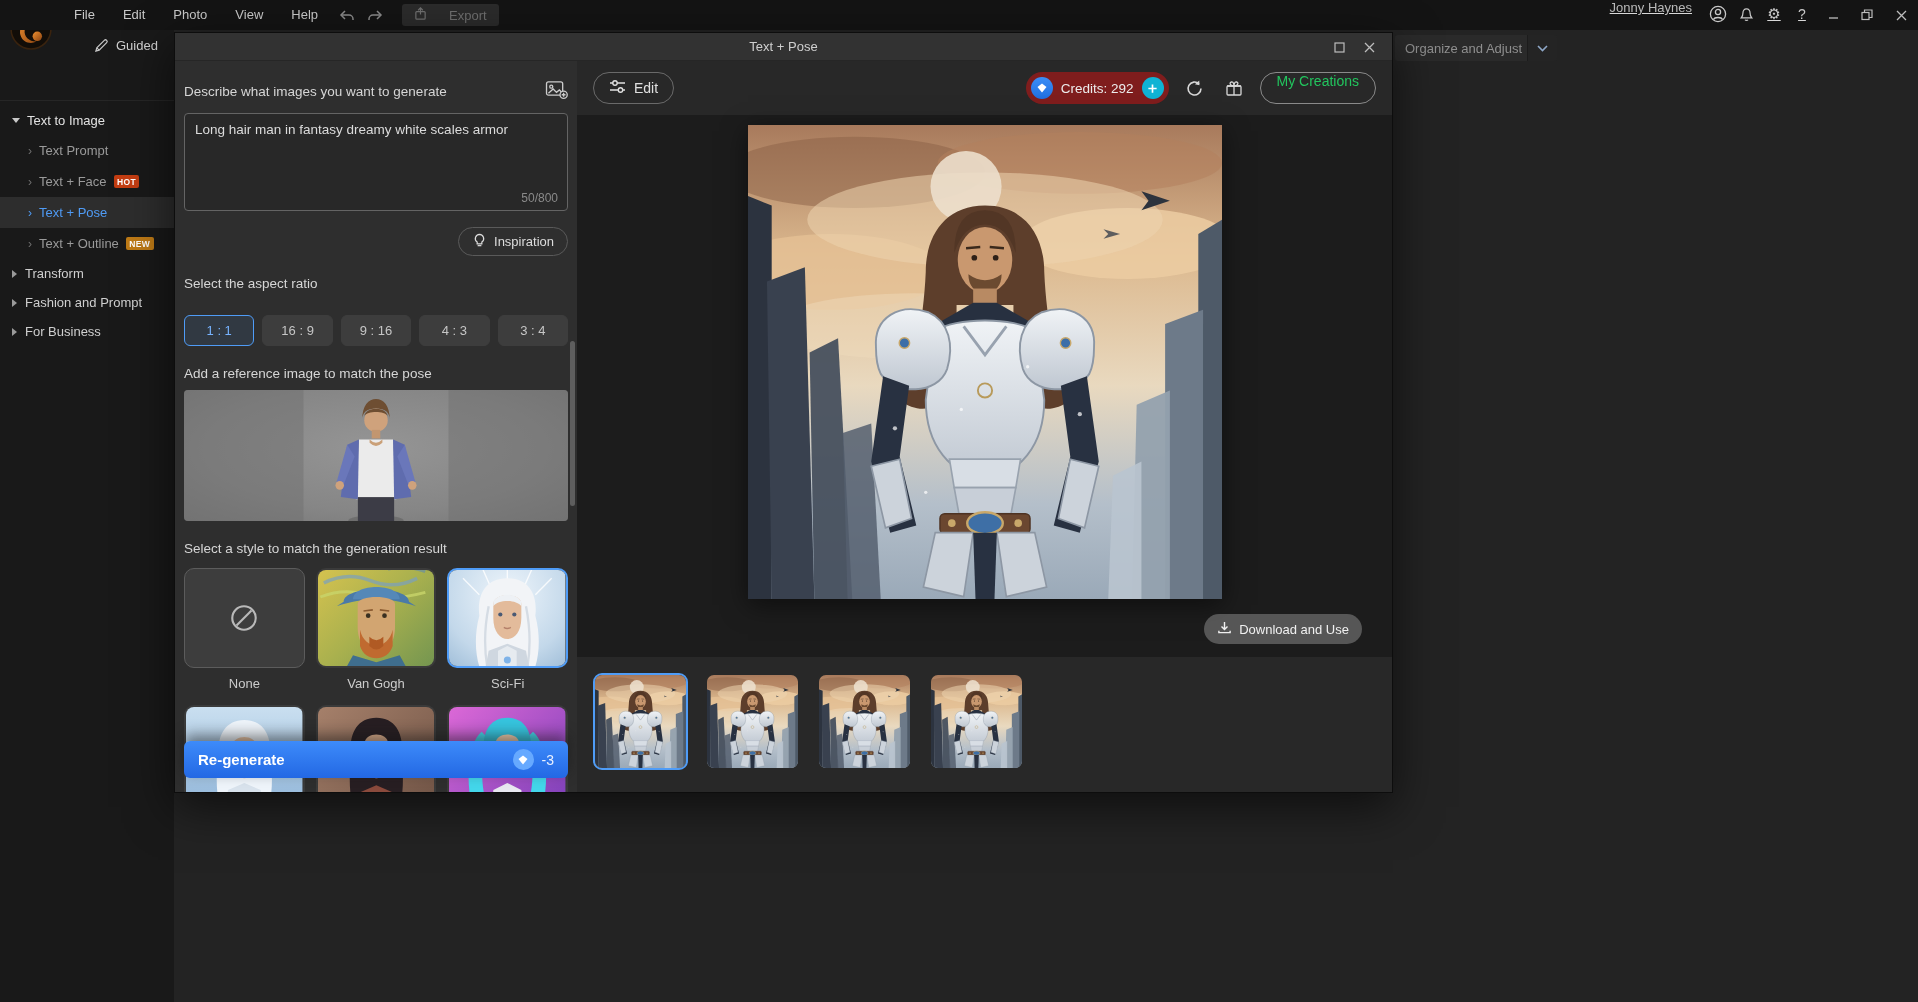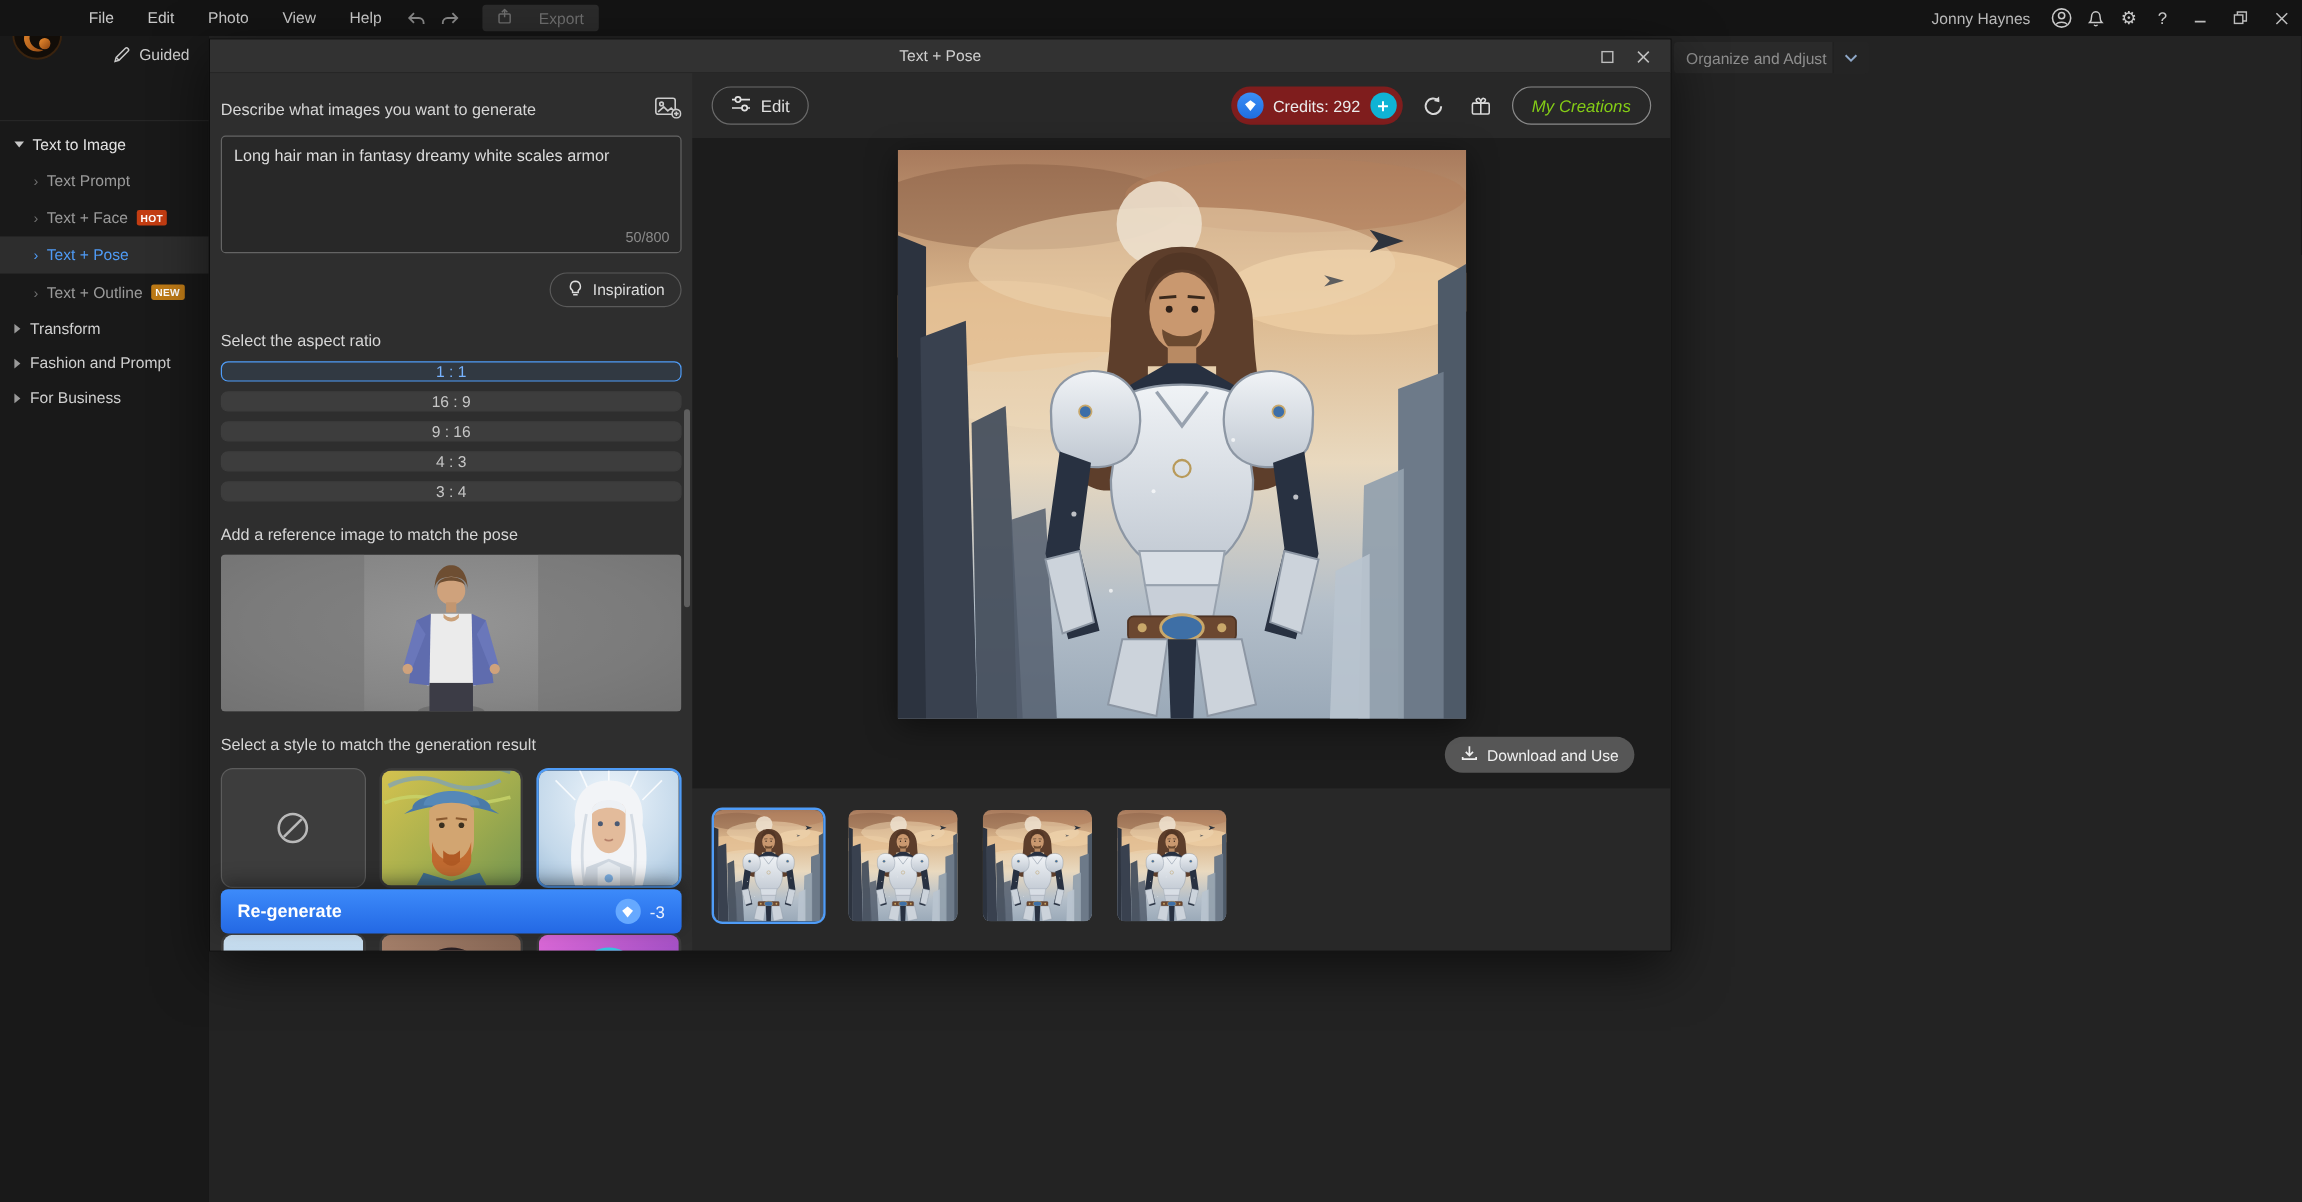--- a/index.html
+++ b/index.html
@@ -8,21 +8,21 @@
   .app { position:relative; width:1918px; height:1002px; }
 
   
   .menubar { position:absolute; left:0; top:0; right:0; height:30px; background:#141414;
     display:flex; align-items:center; z-index:5; }
   .menus { display:flex; margin-left:60px; }
   .menu-item { padding:0 14px; line-height:30px; color:#c9c9c9; cursor:default; }
   .hist-btn { width:26px; height:26px; display:flex; align-items:center; justify-content:center; margin-left:2px; }
   .export-btn { margin-left:14px; height:22px; display:flex; align-items:center; gap:22px;
     background:#2b2b2b; border-radius:3px; padding:0 12px; color:#6f6f6f; }
-  .menubar-right { margin-left:auto; display:flex; align-items:center; gap:0; }
+  .menubar-right { margin-left:auto; display:flex; align-items:flex-start; gap:0;text-decoration:underline; }
   .user-name { color:#b9b9b9; margin-right:12px; }
   .mb-ico { width:28px; height:28px; display:flex; align-items:center; justify-content:center; color:#c8c8c8; }
   .win-ctrl { width:34px; height:30px; display:flex; align-items:center; justify-content:center; color:#bdbdbd; }
 
   
   .left-rail { position:absolute; left:0; top:30px; bottom:0; width:174px; background:#191919; z-index:4; }
   .logo { position:absolute; left:10px; top:-22px; width:42px; height:42px; }
   .guided { position:absolute; top:8px; left:94px; display:flex; gap:7px; color:#cfcfcf; }
   .side-items { position:absolute; top:70px; left:0; right:0; border-top:1px solid #262626; padding-top:4px; }
   .tree-root { height:30px; display:flex; align-items:center; padding-left:12px; gap:7px; color:#e2e2e2; }
@@ -59,21 +59,21 @@
   .prompt-header { display:flex; align-items:center; justify-content:space-between; height:24px; margin-top:6px; }
   .field-label { color:#d6d6d6; font-size:13.5px; }
   .prompt-wrap { position:relative; margin-top:10px; }
   .prompt-input { width:100%; height:98px; background:#282828; border:1px solid #646464; border-radius:4px;
     color:#dcdcdc; font-family:"Liberation Sans", sans-serif; font-size:13.5px; padding:8px 10px; resize:none; outline:none; }
   .char-counter { position:absolute; right:10px; bottom:9px; color:#8a8a8a; font-size:12px; }
   .insp-row { display:flex; justify-content:flex-end; margin-top:13px; }
   .insp-btn { height:29px; display:flex; align-items:center; gap:7px; border:1px solid #5a5a5a;
     background:#2f2f2f; border-radius:15px; padding:0 13px; color:#ddd; cursor:pointer; }
   .sec-label { margin-top:20px; color:#d6d6d6; font-size:13.5px; }
-  .aspect-row { display:flex; gap:8px; margin-top:10px;flex-direction:column; }
+  .aspect-row { display:flex; gap:8px; margin-top:24px; }
   .aspect-btn { flex:1; height:31px; background:#3d3d3d; border:1px solid #3d3d3d; border-radius:6px;
     color:#c6c6c6; display:flex; align-items:center; justify-content:center; cursor:pointer; }
   .aspect-btn.selected { background:rgba(79,156,247,.10); border-color:#4f9cf7; color:#77b3ff; }
   .ref-box { margin-top:9px; height:131px; border-radius:4px; overflow:hidden; position:relative; cursor:pointer; }
   .ref-box svg { width:100%; height:100%; display:block; }
   .style-grid { margin-top:12px; display:grid; grid-template-columns:repeat(3,1fr); column-gap:11px; }
   .style-cell { display:flex; flex-direction:column; align-items:center; }
   .style-card { width:100%; height:100px; border-radius:10px; overflow:hidden; border:2px solid transparent;
     cursor:pointer; position:relative; background:#3a3a3a; }
   .style-card.none-card { background:#3d3d3d; border:1px solid #5c5c5c; display:flex; align-items:center; justify-content:center; }
@@ -94,21 +94,21 @@
   .right-header { position:absolute; left:0; top:0; right:0; height:54px; display:flex; align-items:center; padding:0 16px; }
   .edit-btn { height:32px; display:flex; align-items:center; gap:8px; border:1px solid #6a6a6a;
     border-radius:16px; padding:0 15px; color:#e0e0e0; font-size:14px; cursor:pointer; }
   .header-right { margin-left:auto; display:flex; align-items:center; gap:13px; }
   .credits-pill { height:32px; background:#7f1d1d; border-radius:17px; display:flex; align-items:center; gap:8px; padding:0 5px 0 5px; cursor:pointer; }
   .gem-badge { width:22px; height:22px; border-radius:50%; background:linear-gradient(180deg,#3b8ef6,#1f6ee0); display:flex; align-items:center; justify-content:center; }
   .credits-text { color:#ececec; font-size:13.5px; }
   .plus-badge { width:22px; height:22px; border-radius:50%; background:#0fb3d4; display:flex; align-items:center; justify-content:center; cursor:pointer; }
   .hdr-ico { width:26px; height:26px; display:flex; align-items:center; justify-content:center; cursor:pointer; }
   .creations-btn { height:32px; border:1px solid #8a8a8a; border-radius:16px; padding:0 16px;
-    display:flex; align-items:center; color:#84cc16; font-size:14px; cursor:pointer;font-style:italic; }
+    display:flex; color:#22c55e; font-size:14px; cursor:pointer; }
   .stage { position:absolute; left:0; top:54px; right:0; height:542px; background:#1c1c1c; }
   .gen-image { position:absolute; left:50%; transform:translateX(-50%); top:10px; width:474px; height:474px;
     box-shadow:0 6px 24px rgba(0,0,0,.5); }
   .gen-image svg { width:100%; height:100%; display:block; }
   .download-btn { position:absolute; right:30px; bottom:13px; height:30px; background:rgba(96,96,96,.85);
     border-radius:16px; display:flex; align-items:center; gap:7px; padding:0 13px; color:#f0f0f0; font-size:13px; cursor:pointer; }
   .thumbs { position:absolute; left:16px; top:612px; display:flex; gap:17px; }
   .thumb { width:95px; height:97px; border-radius:9px; overflow:hidden; border:2px solid transparent; cursor:pointer; }
   .thumb.selected { border-color:#4f9cf7; }
   .thumb svg { width:100%; height:100%; display:block; }

